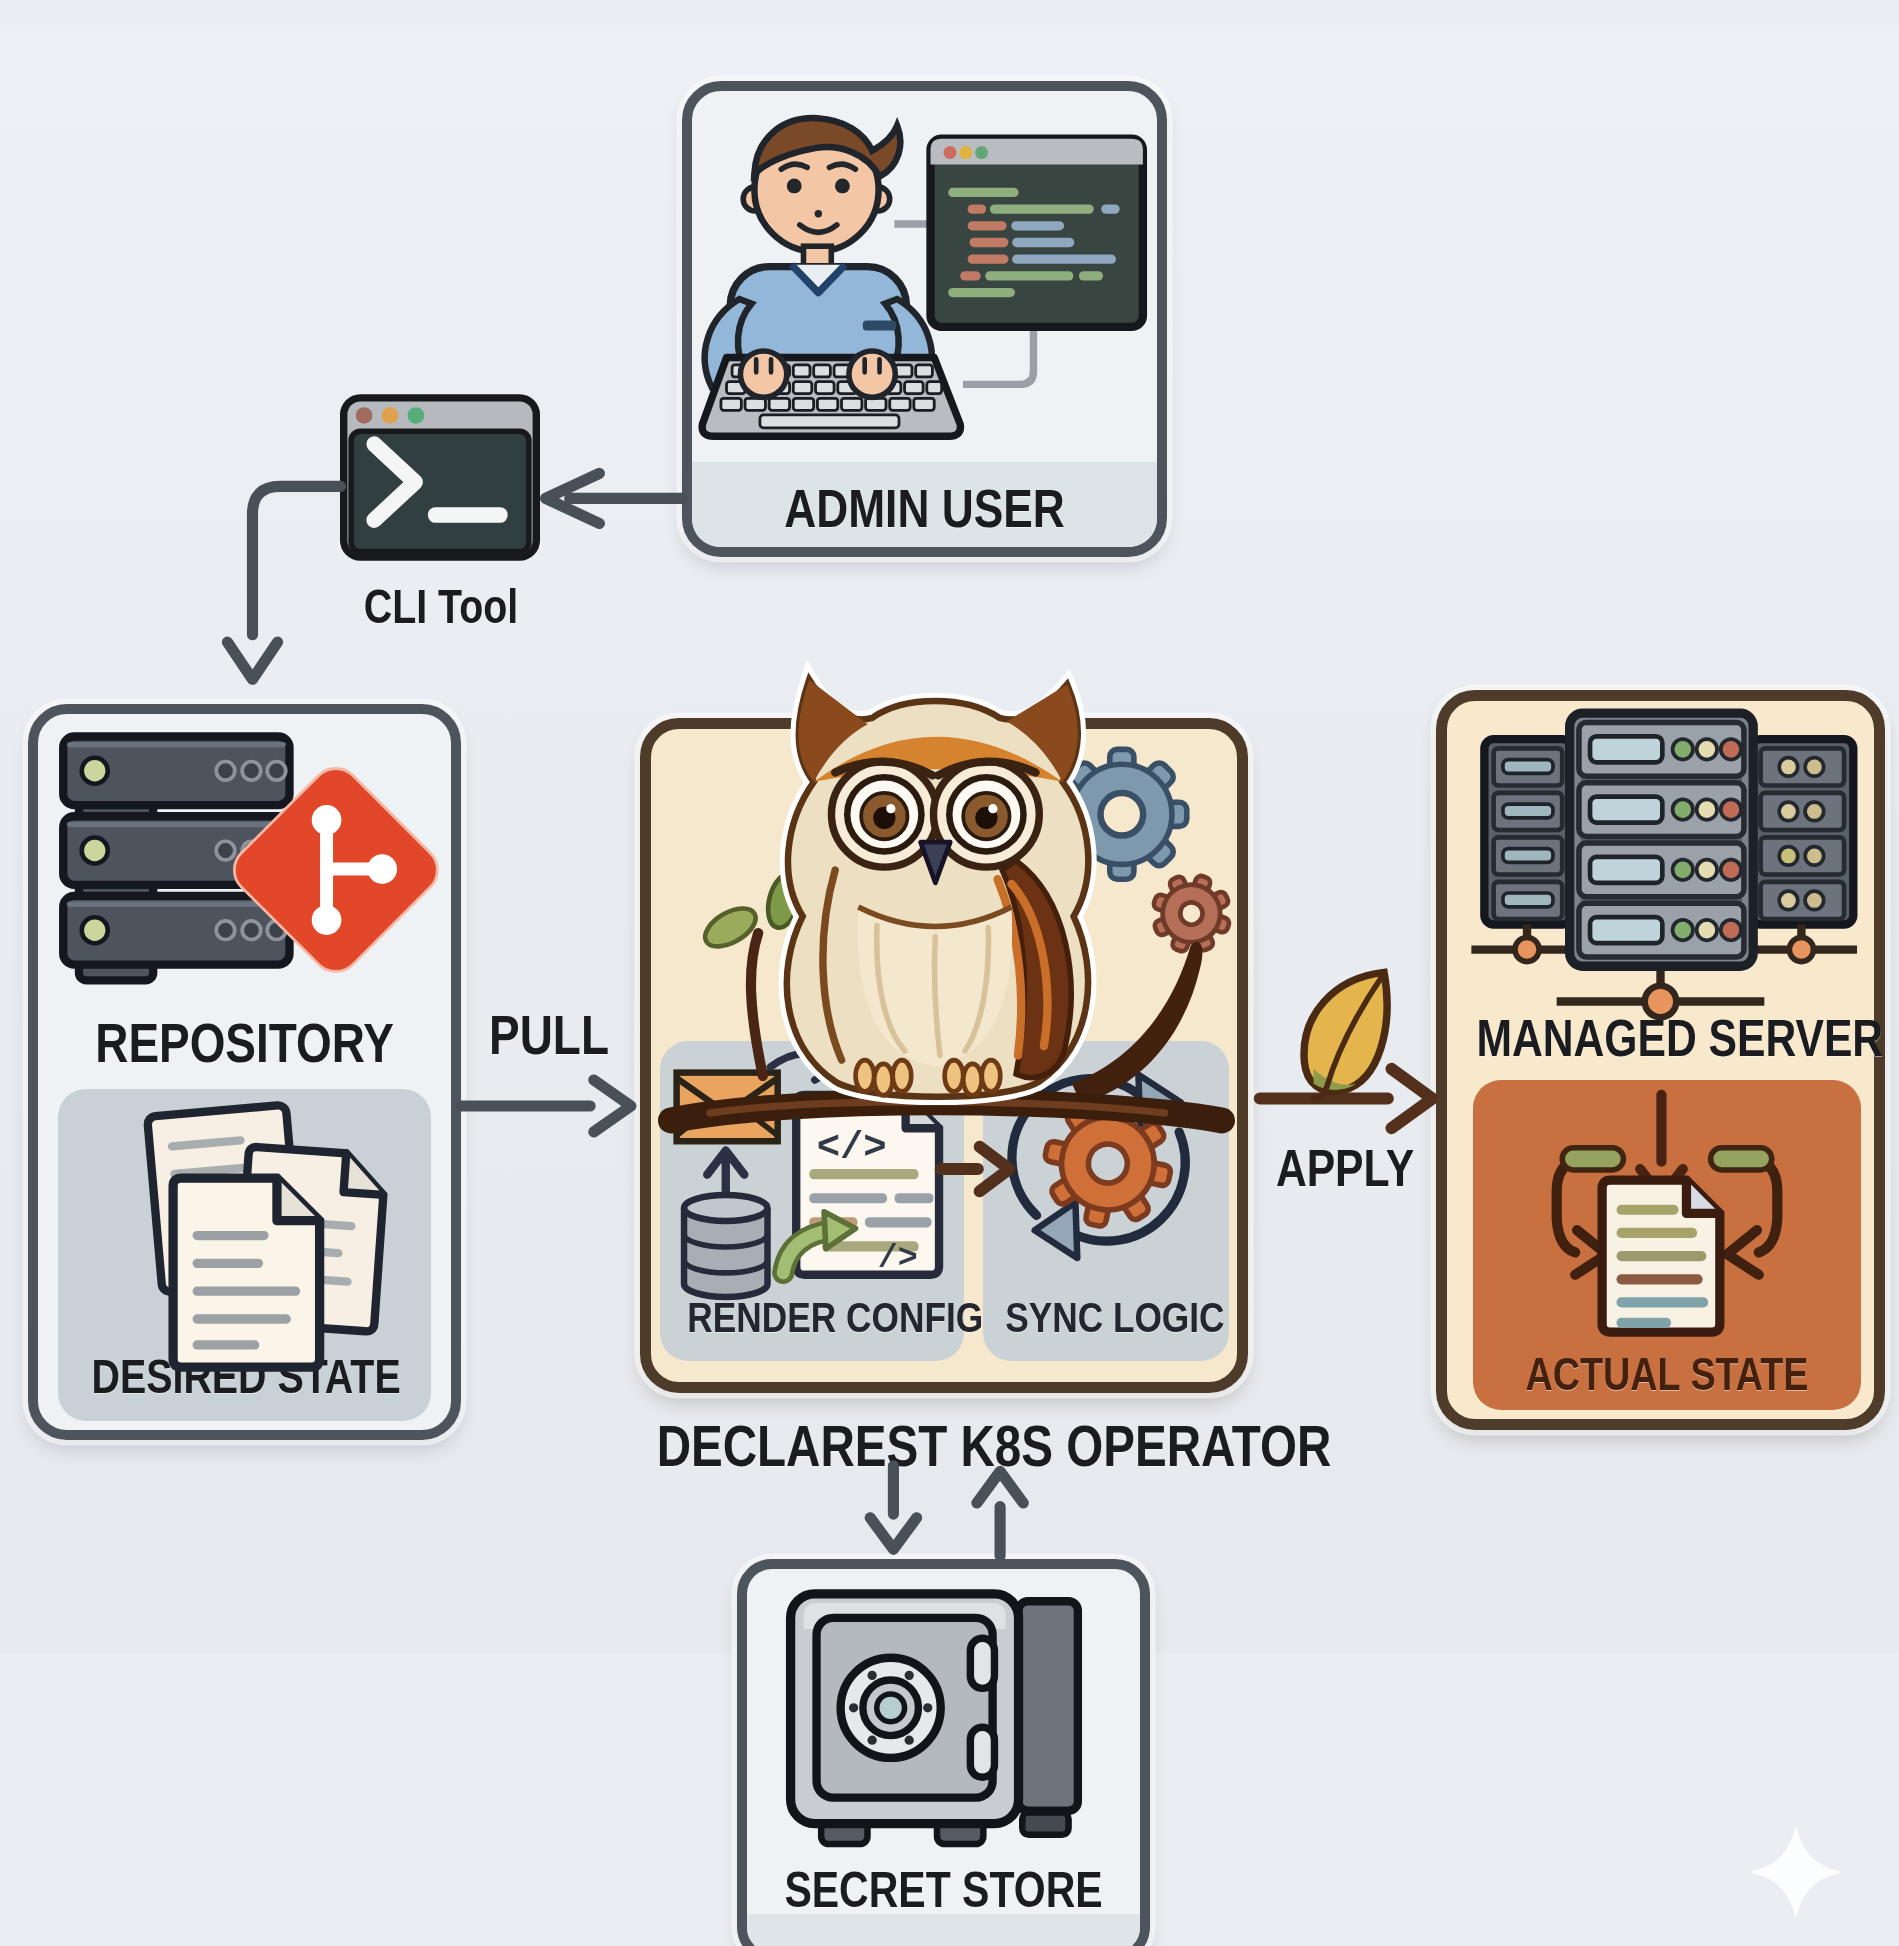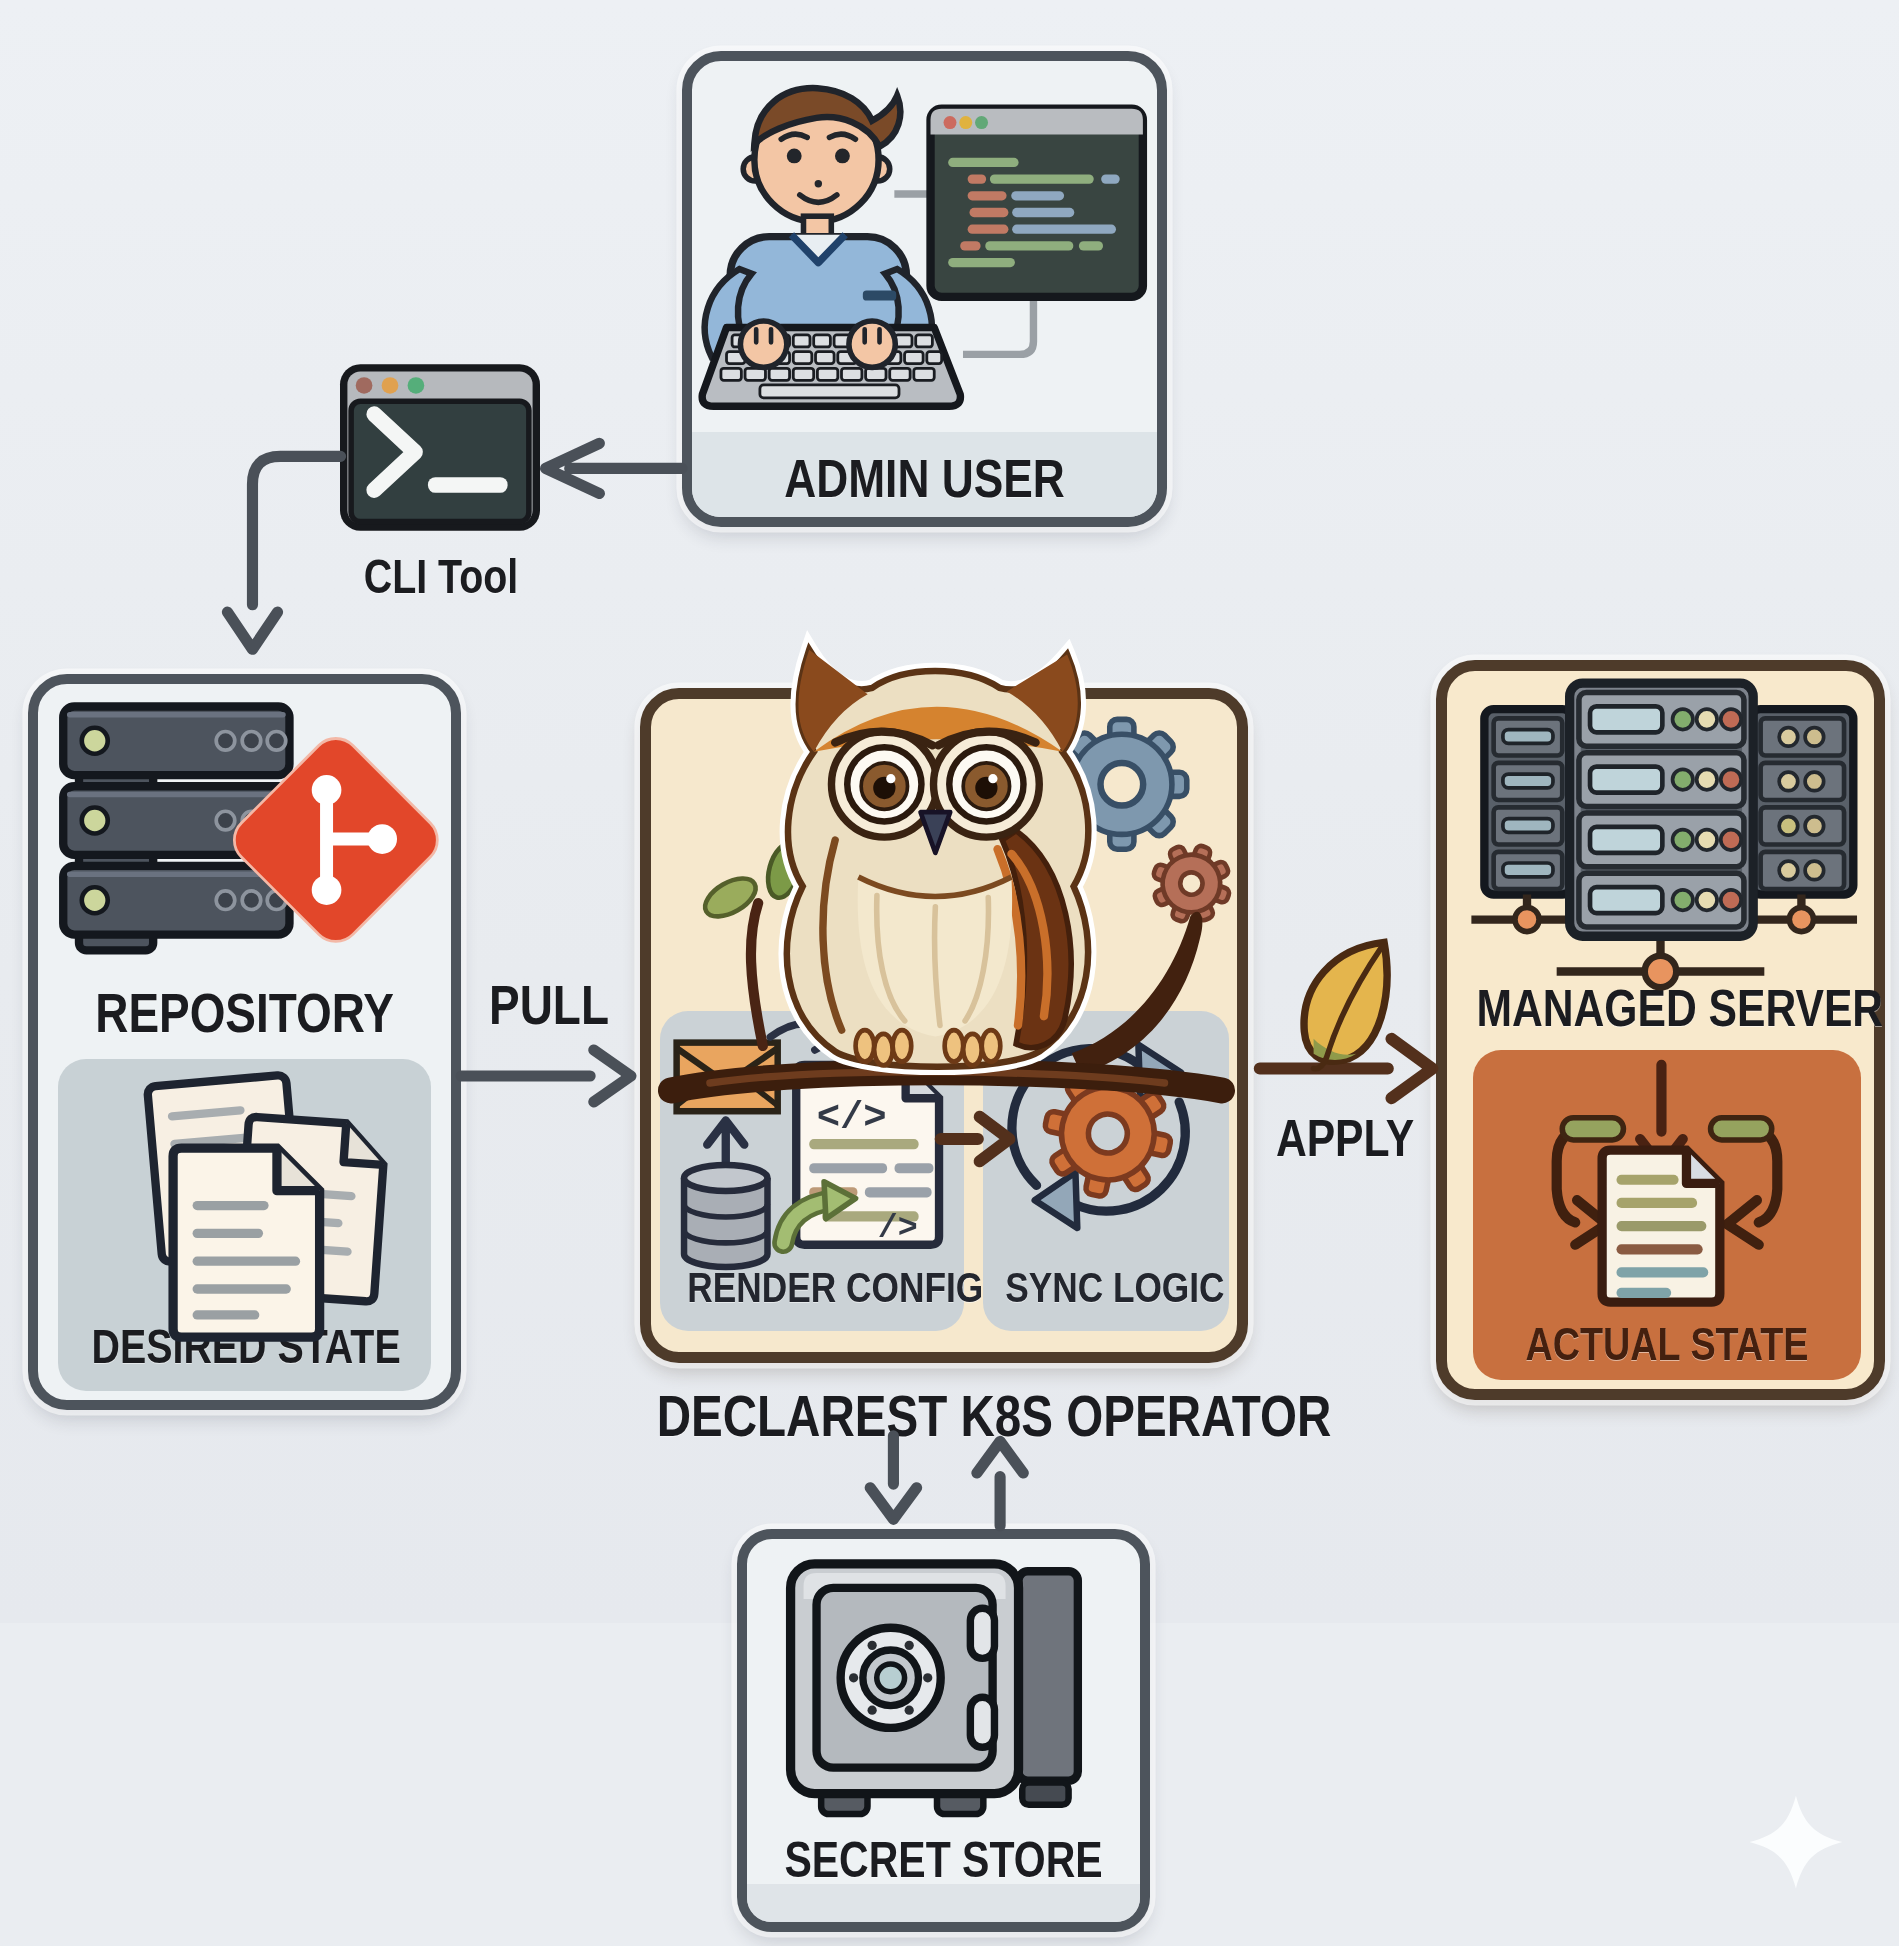--- a/index.html
+++ b/index.html
@@ -1,17 +1,17 @@
 <!DOCTYPE html>
 <html style="font-size:15px"><head>
 <meta charset="utf-8">
 <style>
   html,body{margin:0;padding:0;}
   body{width:1900px;height:1946px;background:#eaedf1;font-family:"Liberation Sans",sans-serif;overflow:hidden;}
-  #canvas{position:relative;width:1900px;height:1623px;background:linear-gradient(180deg,#edf0f4 0%,#e8ebef 60%,#e6e9ee 100%);}
+  #canvas{position:relative;width:1900px;height:1623px;background:linear-gradient(180deg,#edf0f4 0%,#e8ebef 60%,#e6e9ee 100%);margin-top:30px;}
   .node{position:absolute;box-sizing:border-box;}
   .gray-node{background:#eef2f4;border:10.2px solid #4d545c;border-radius:39px;
     box-shadow:0 0 0 5.6px rgba(255,255,255,.55),0 9.3px 16.7px rgba(40,45,60,.16);}
   .cream-node{background:#f6e8cd;border:11px solid #4e3b2a;border-radius:39px;
     box-shadow:0 0 0 5.6px rgba(255,255,255,.55),0 9.3px 16.7px rgba(60,45,30,.20);}
   .subbox{position:absolute;border-radius:28px;background:#c8d1d5;box-sizing:border-box;}
   .dlabel{position:absolute;text-align:center;font-weight:800;color:#1b1c20;
     transform:scaleX(.82);transform-origin:center;letter-spacing:0px;white-space:nowrap;
     text-shadow:0 0.9px 0 rgba(255,255,255,.5);}
   .band{position:absolute;left:0;right:0;background:#dde4e8;}

